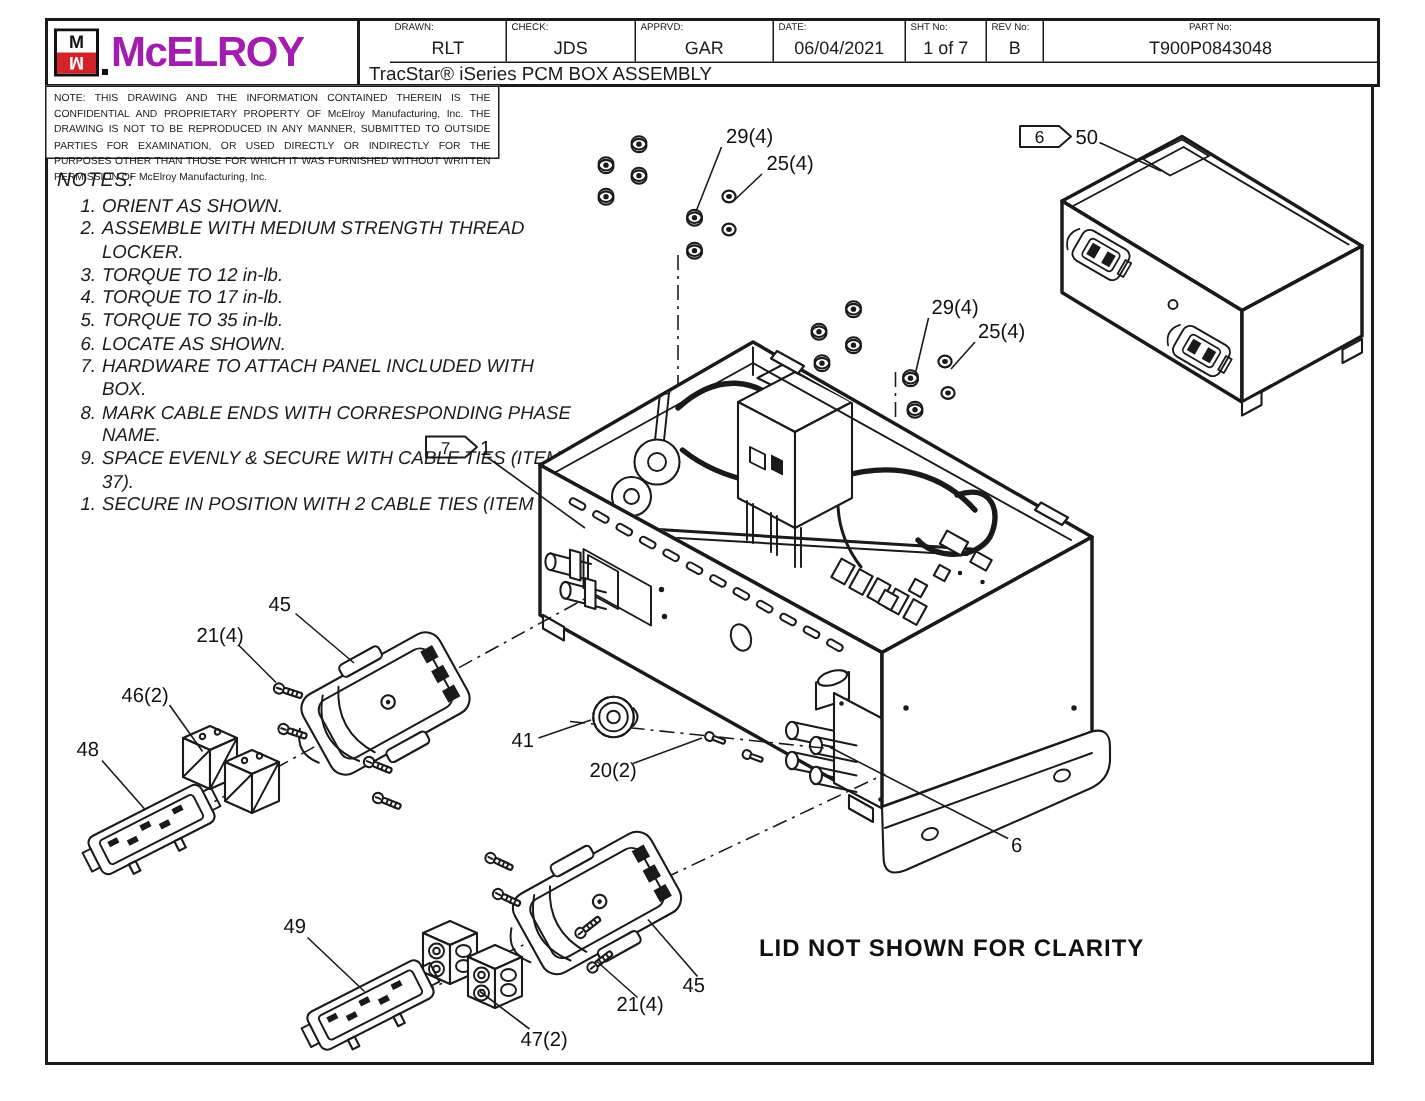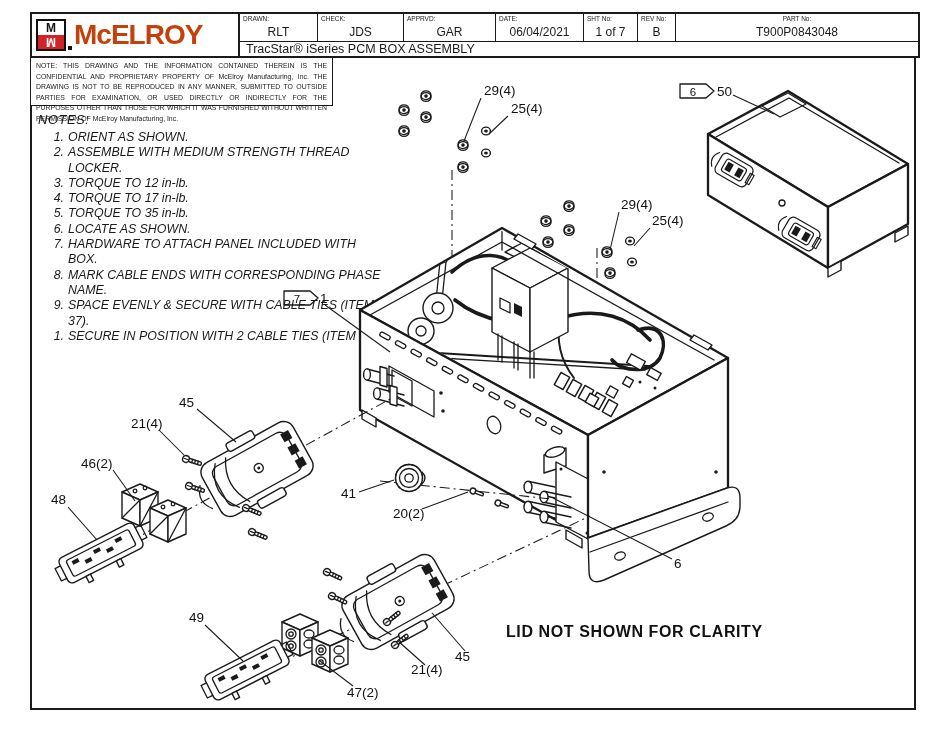--- a/index.html
+++ b/index.html
@@ -6,23 +6,23 @@
   body{width:950px;height:734px;position:relative;font-family:"Liberation Sans",sans-serif;color:#1a1a1a;overflow:hidden;}
   .sheet-border{position:absolute;left:30px;top:12px;width:886px;height:698px;border:2px solid #1a1a1a;box-sizing:border-box;}
   
   .title-block{position:absolute;left:30px;top:12px;width:890px;height:46px;display:flex;box-sizing:border-box;border:2px solid #1a1a1a;background:#fff;}
   .logo-cell{width:208px;border-right:2px solid #1a1a1a;display:flex;align-items:center;padding-left:4px;box-sizing:border-box;}
   .logo-mark{width:30px;height:32px;border:2.5px solid #111;box-sizing:border-box;display:flex;flex-direction:column;flex:none;}
   .logo-mark .half{flex:1;display:flex;align-items:center;justify-content:center;font-weight:bold;font-size:12px;line-height:1;}
   .logo-mark .top{background:#fff;color:#111;}
   .logo-mark .bot{background:#d2232a;color:#fff;transform:scale(1,-1);}
   .logo-dot{width:4px;height:4px;background:#111;align-self:flex-end;margin:0 2px 6px 2px;flex:none;}
-  .logo-text{font-size:28px;font-weight:900;letter-spacing:-1px;color:#c2410c;white-space:nowrap;}
+  .logo-text{font-size:28px;font-weight:900;letter-spacing:-1px;color:#a21caf;white-space:nowrap;}
   .fields-col{flex:1;display:flex;flex-direction:column;}
-  .fields-row{display:flex;height:27px;border-bottom:1.5px solid #1a1a1a;}
+  .fields-row{display:flex;height:27px;border-bottom:1.5px solid #1a1a1a;margin-left:20px;}
   .fcell{border-right:1.5px solid #1a1a1a;display:flex;flex-direction:column;box-sizing:border-box;padding:1px 3px;}
   .fcell:last-child{border-right:none;align-items:center;}
   .flabel{font-size:6.5px;line-height:7px;}
   .fvalue{font-size:12px;text-align:center;margin-top:3px;white-space:nowrap;}
   .title-row{flex:1;display:flex;align-items:center;padding-left:6px;font-size:12.5px;}
   
   .conf-box{position:absolute;left:30px;top:57px;width:303px;height:49px;border:1.5px solid #1a1a1a;box-sizing:border-box;padding:3px 5px;font-size:6.9px;line-height:10.5px;text-align:justify;background:#fff;}
   
   .notes{position:absolute;left:38px;top:112px;width:345px;font-style:italic;}
   .notes-h{font-size:13px;letter-spacing:.5px;margin-bottom:3px;}

